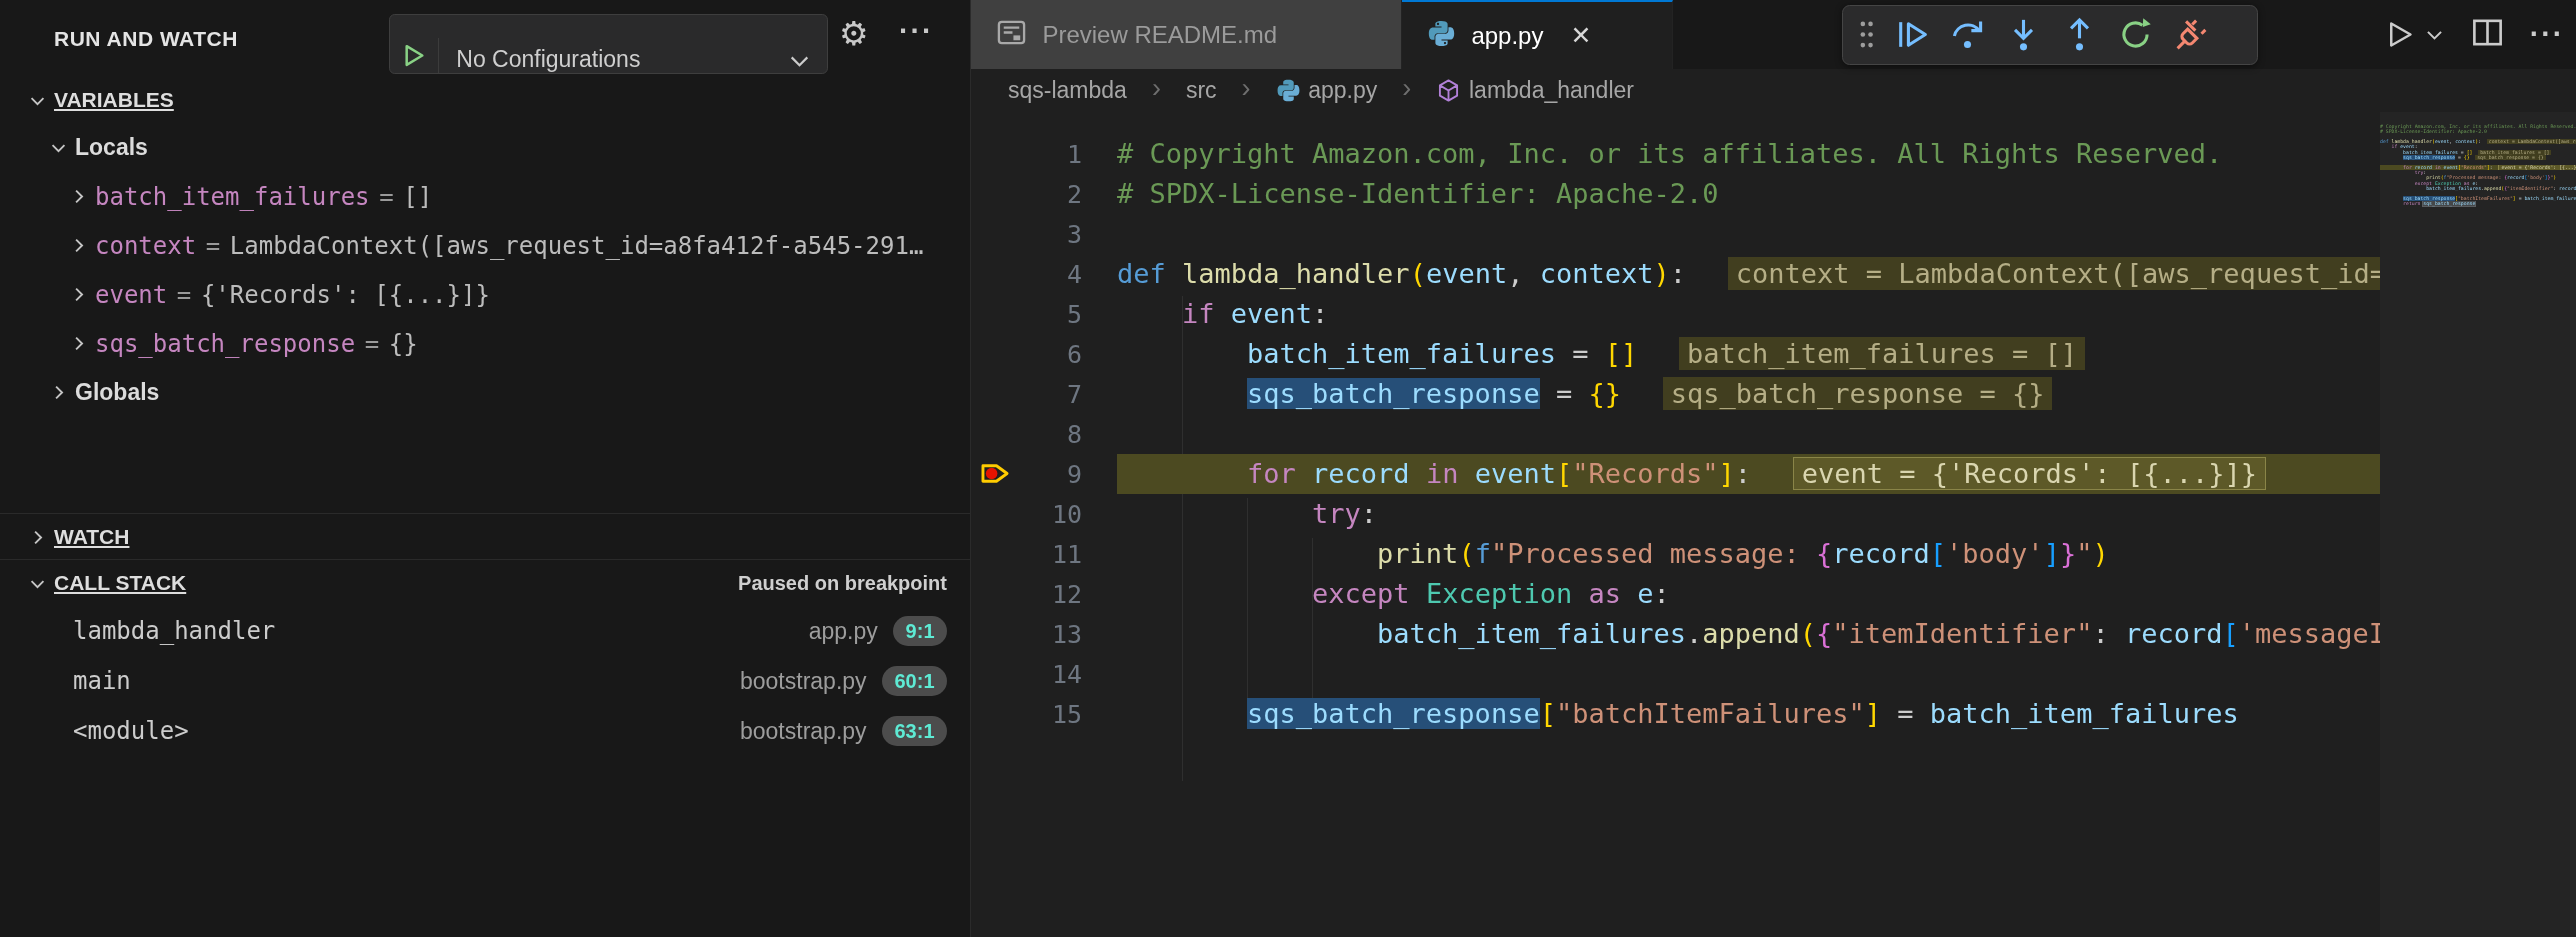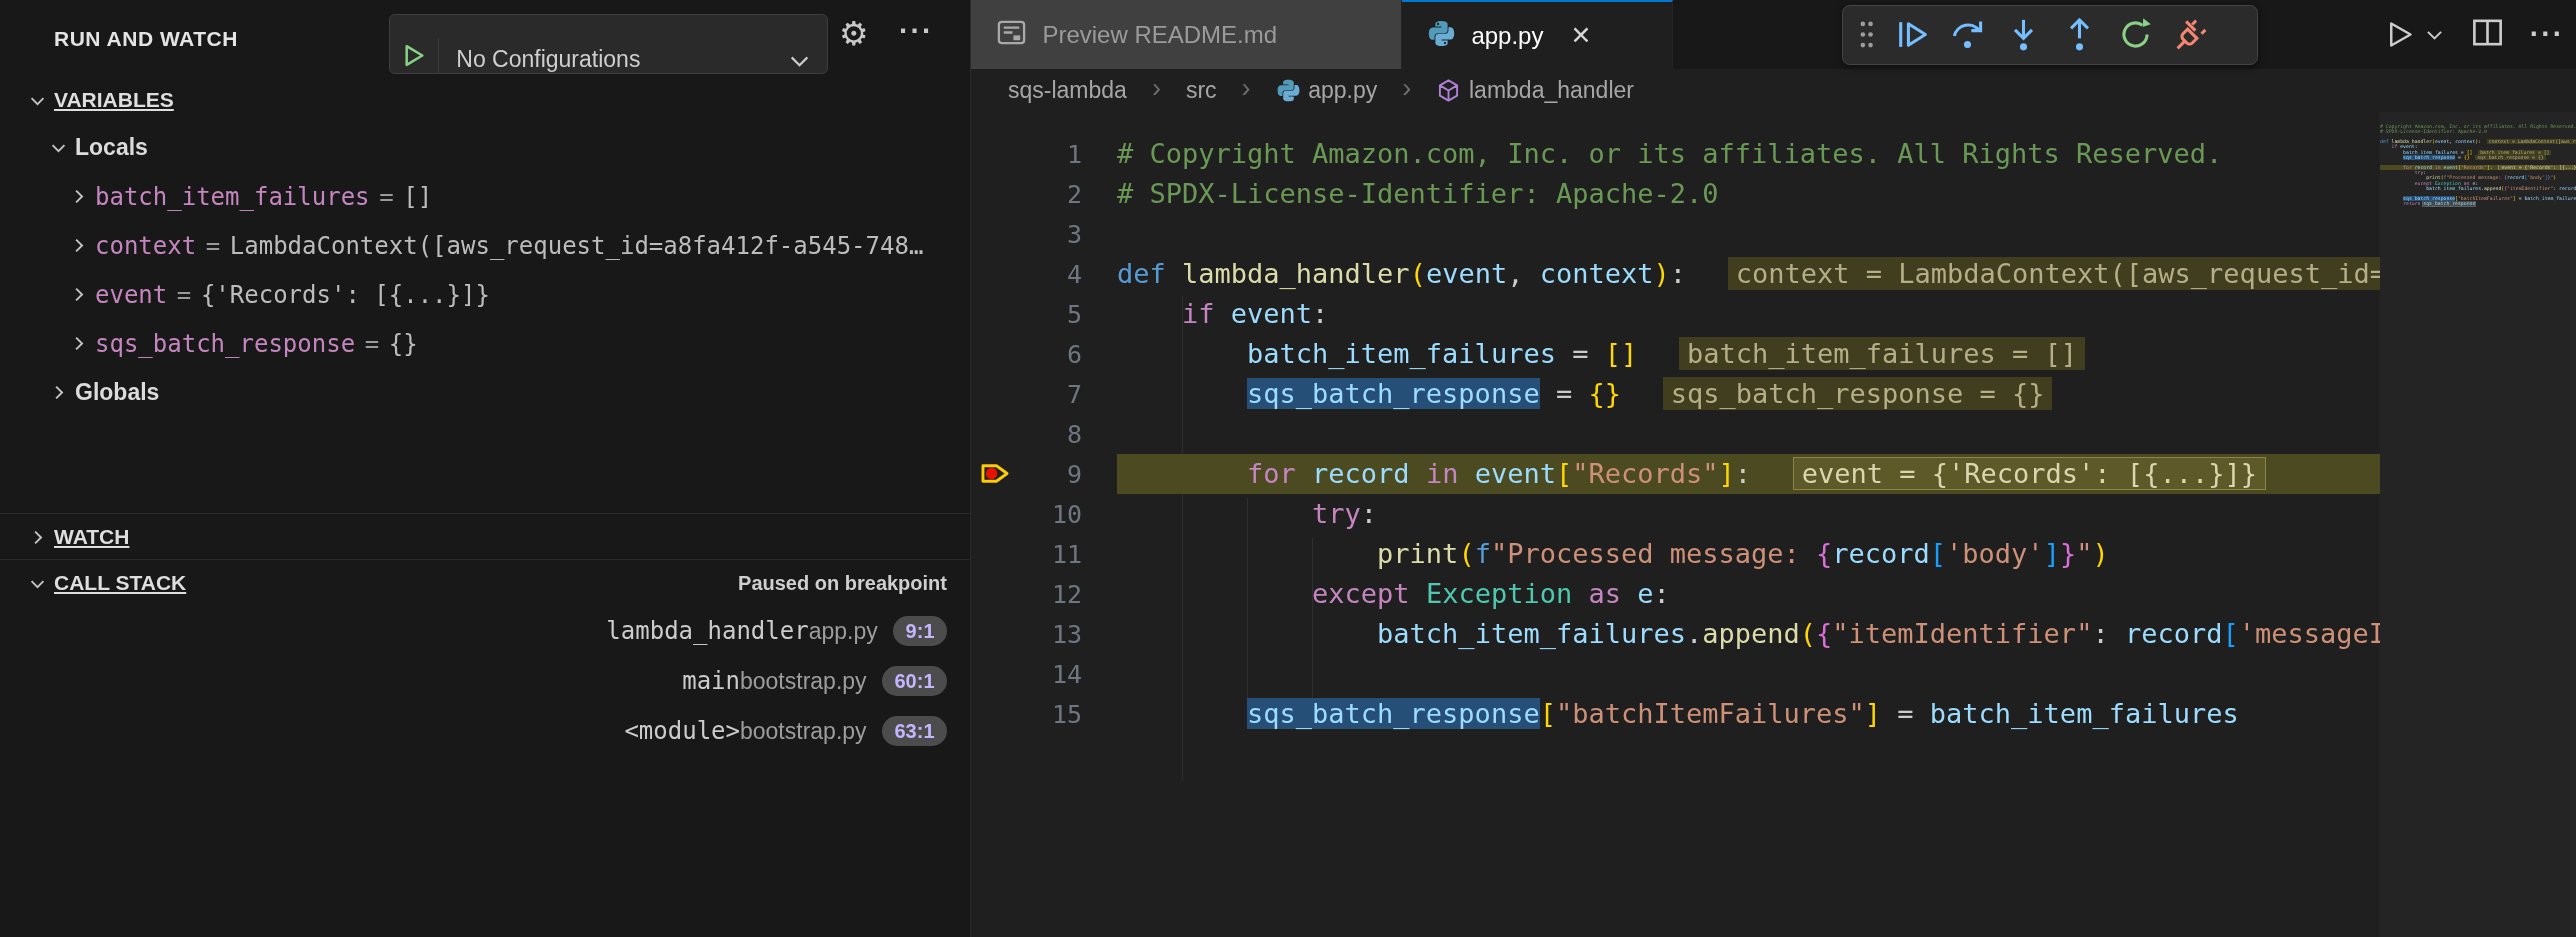--- a/index.html
+++ b/index.html
@@ -27,28 +27,28 @@
   #sec-variables{position:absolute;top:77px;left:0;right:0;}
   .tree-row{display:flex;align-items:center;height:49px;font-size:23px;}
   .tree-row .lbl{font-weight:bold;color:#dcdcdc;}
   .ind1{padding-left:21px;text-decoration:underline;}
   .ind2{padding-left:42px;}
   .ind3{padding-left:62px;}
   .var-name{color:#c586c0;font-size:24px;}
   .var-eq{color:#9a9a9a;font-size:24px;padding:0 9.6px;}
   .var-val{color:#bcbcbc;font-size:24px;white-space:pre;overflow:hidden;text-overflow:ellipsis;flex:1;}
   #sec-watch{position:absolute;top:513px;left:0;right:0;border-top:1px solid #2a2a2a;}
-  #sec-callstack{position:absolute;top:559px;left:0;right:0;bottom:0;border-top:1px solid #2a2a2a;text-align:right;}
+  #sec-callstack{position:absolute;top:559px;left:0;right:0;bottom:0;border-top:1px solid #2a2a2a;}
   .cs-head{position:relative;}
   .cs-status{position:absolute;right:23px;top:0;height:46px;display:flex;align-items:center;
              font-size:20px;font-weight:bold;color:#cfcfcf;}
   .frame-row{display:flex;align-items:center;height:50px;padding-left:73px;padding-right:23px;}
   .frame-name{font-size:24px;color:#cccccc;flex:1;}
   .frame-file{font-size:23px;color:#9d9d9d;margin-right:15.4px;}
-  .badge{background:#4c4c4c;color:#c4b5fd;border-radius:21px;font-size:20px;padding:3.9px 12.5px;font-weight:bold;}
+  .badge{background:#4c4c4c;color:#5eead4;border-radius:21px;font-size:20px;padding:3.9px 12.5px;font-weight:bold;}
 
   
   #editor{position:absolute;left:970px;top:0;width:1606px;height:938px;background:#1f1f1f;border-left:1px solid #2b2b2b;box-sizing:border-box;}
   #tabbar{position:relative;height:69px;background:#181818;}
   .tab{position:absolute;top:0;height:69px;display:flex;align-items:center;box-sizing:border-box;
        border-right:1px solid #232323;padding:0 25px;}
   #tab-0{left:0;width:431px;background:#404040;color:#9b9b9b;}
   #tab-1{left:431px;width:271px;background:#1f1f1f;color:#ffffff;border-top:2.9px solid #0078d4;}
   .tab-label{font-size:24px;margin-left:15.4px;white-space:nowrap;}
   .tab-close{margin-left:27px;font-size:25px;color:#d7d7d7;}
@@ -142,21 +142,21 @@
             <span class="var-val">[]</span>
           </div>
           <div class="tree-row ind3 mono">
             <span class="twisty">
               <svg width="19" height="19" viewBox="0 0 16 16">
                 <path d="M6 3l5 5-5 5" fill="none" stroke="#c5c5c5" stroke-width="1.6"></path>
               </svg>
             </span>
             <span class="var-name">context</span>
             <span class="var-eq">=</span>
-            <span class="var-val">LambdaContext([aws_request_id=a8fa412f-a545-748…</span>
+            <span class="var-val">LambdaContext([aws_request_id=a8fa412f-a545-291…</span>
           </div>
           <div class="tree-row ind3 mono">
             <span class="twisty">
               <svg width="19" height="19" viewBox="0 0 16 16">
                 <path d="M6 3l5 5-5 5" fill="none" stroke="#c5c5c5" stroke-width="1.6"></path>
               </svg>
             </span>
             <span class="var-name">event</span>
             <span class="var-eq">=</span>
             <span class="var-val">{'Records': [{...}]}</span>

